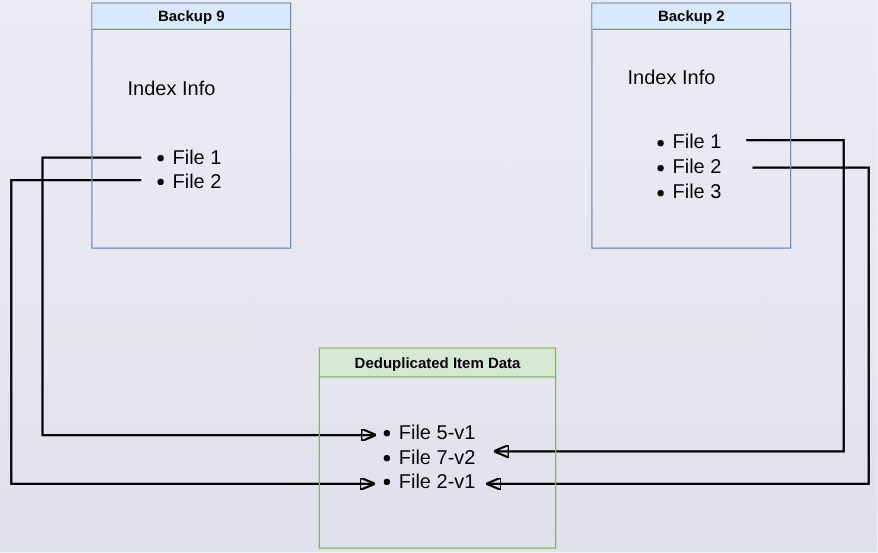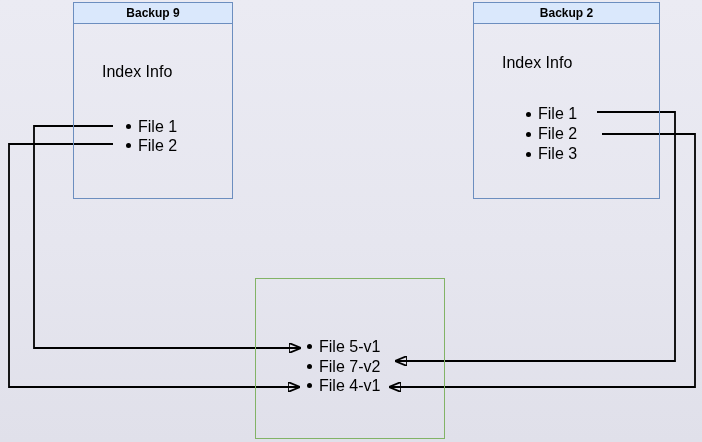--- a/index.html
+++ b/index.html
@@ -38,21 +38,21 @@
   }
   ul.file-list li::before{
     content:"";position:absolute;left:1px;top:50%;margin-top:-2.5px;
     width:5px;height:5px;border-radius:50%;background:#000;
   }
   #backup1{left:73px;top:2px;width:160px;height:197px;}
   #backup1 .subtitle{left:28px;top:59px;}
   #backup1 ul.file-list{left:51px;top:114px;}
   #backup1 ul.file-list li{line-height:19px;}
 
-  #backup2{left:473px;top:2px;width:187px;height:197px;}
+  #backup2{left:473px;top:2px;width:160px;height:197px;}
   #backup2 .subtitle{left:28px;top:50px;}
   #backup2 ul.file-list{left:51px;top:101px;}
   #backup2 ul.file-list li{line-height:20px;}
 
   #dedup{left:255px;top:278px;width:190px;height:161px;}
   #dedup ul.file-list{left:50px;top:58px;}
   #dedup ul.file-list li{line-height:19.5px;}
 </style>
 </head>
 <body>
@@ -84,20 +84,21 @@
     <div class="box-header">Backup 2</div>
     <div class="subtitle">Index Info</div>
     <ul class="file-list">
       <li>File 1</li>
       <li>File 2</li>
       <li>File 3</li>
     </ul>
   </div>
 
   <div class="box green" id="dedup">
+    <div class="box-header">Deduplicated Item Data</div>
     <ul class="file-list">
       <li>File 5-v1</li>
       <li>File 7-v2</li>
-      <li>File 4-v1</li>
+      <li>File 2-v1</li>
     </ul>
   </div>
 
 </div>
 
 </body></html>

